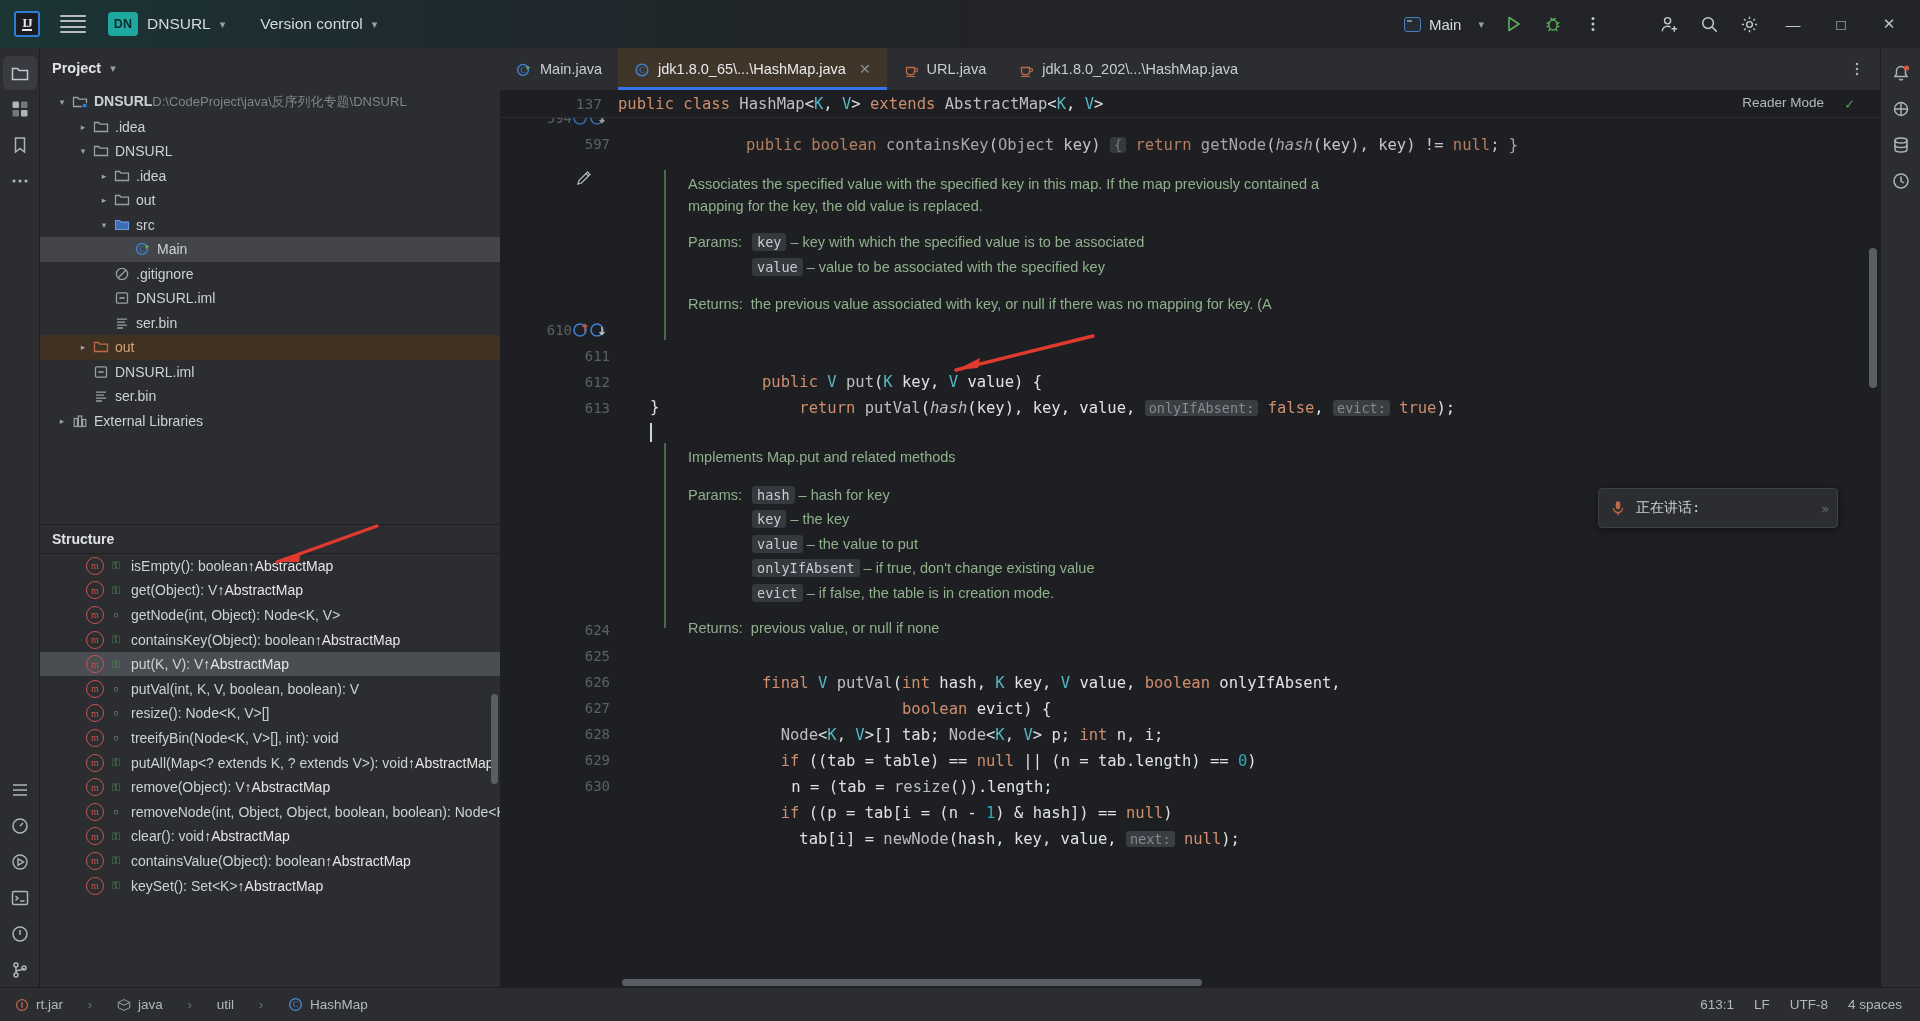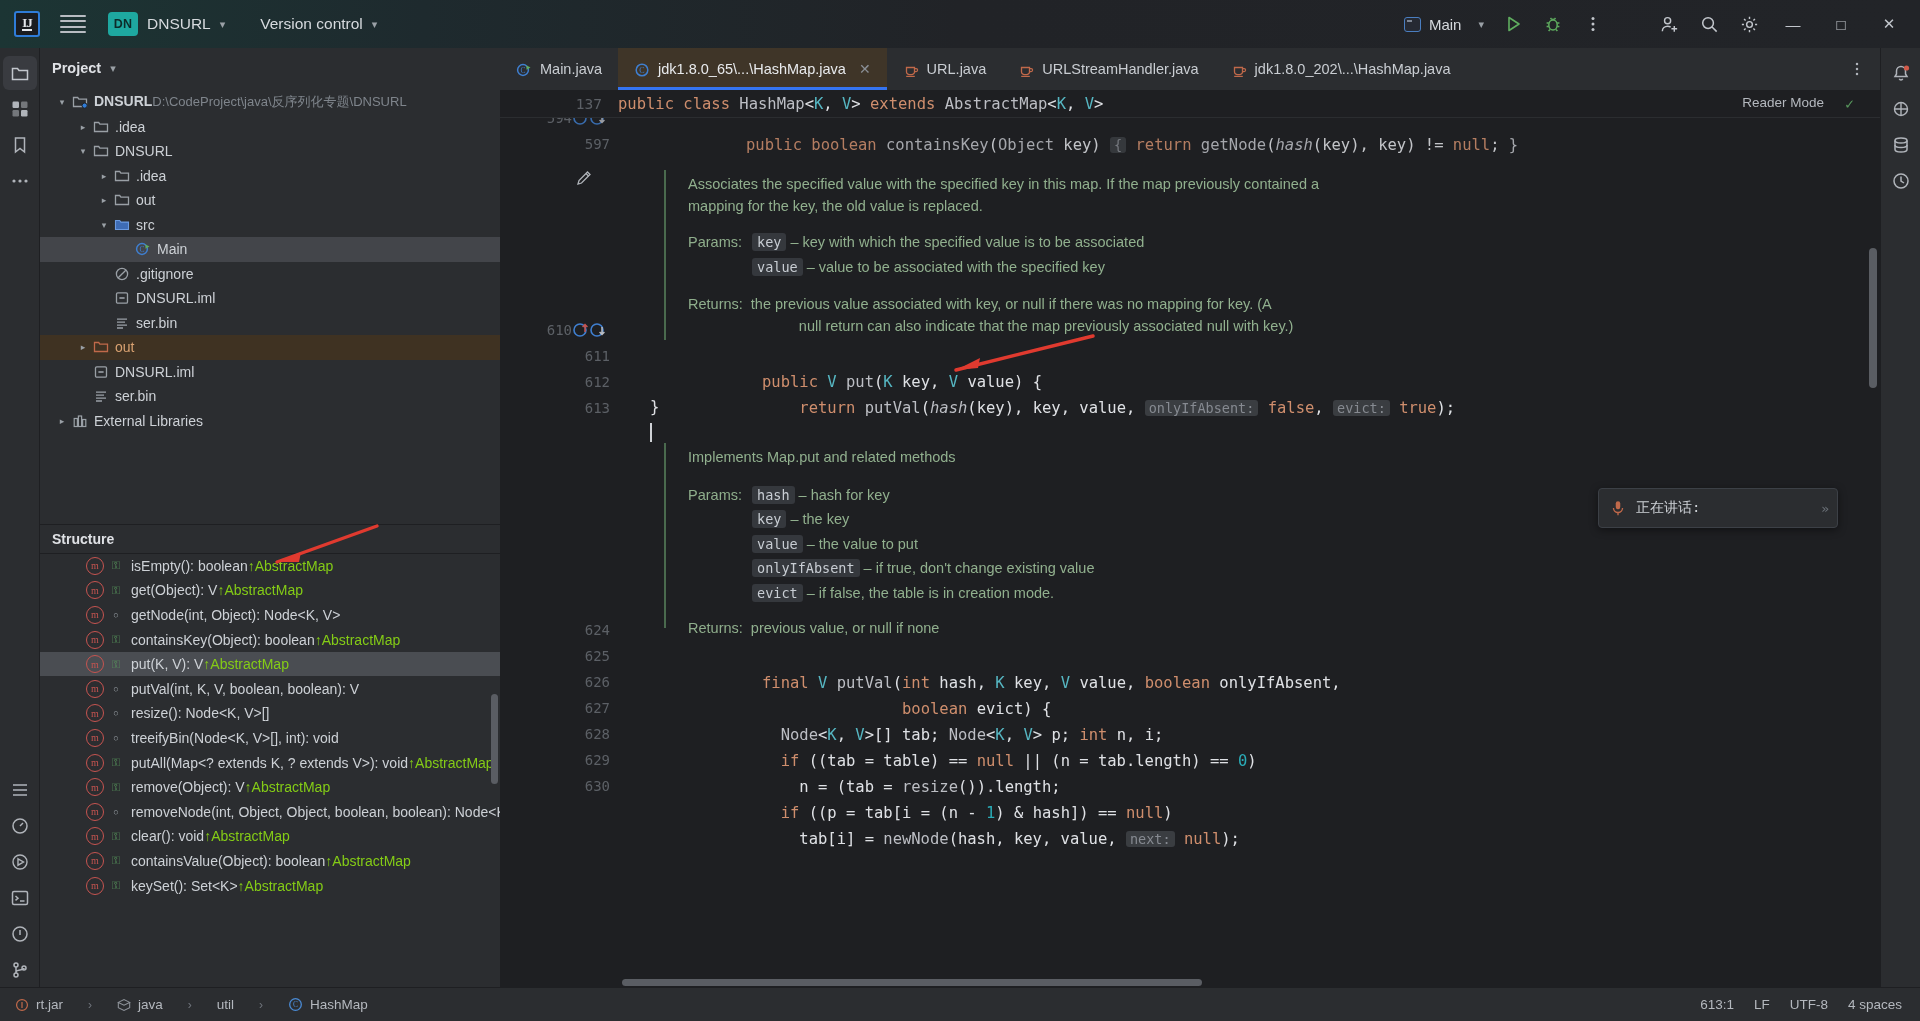--- a/index.html
+++ b/index.html
@@ -75,21 +75,21 @@
   .arrow.none { color:transparent;}
   .ticon { width:20px; flex:0 0 20px; display:flex; align-items:center; justify-content:center; margin-right:4px;}
   .tlabel .dim { color:#7f858c; margin-left:0; font-size:13px;}
   .tlabel b { font-weight:700;}
 
   .struct-head { height:30px; display:flex;align-items:center;padding:0 12px; font-size:14px;font-weight:700;
     border-top:1px solid #1e1f22; border-bottom:1px solid #1e1f22; flex:0 0 30px;}
   .struct-list { flex:1; overflow:hidden; position:relative;}
   .srow { height:24.6px; display:flex; align-items:center; font-size:14px; color:#cdd1d6; white-space:nowrap; padding-left:46px; cursor:pointer;}
   .srow.sel{background:#4a4d52;}
-  .srow .over { color:#84cc16; }
+  .srow .over { color:#e5e5e5; }
   .m-ic { width:18px;height:18px;border-radius:50%; border:1.6px solid #c75450; color:#c75450;
     font-size:10px; display:flex;align-items:center;justify-content:center; flex:0 0 18px; font-family:"Liberation Serif",serif;}
   .lock { width:16px; flex:0 0 16px; text-align:center; font-size:11px; color:#57965c; margin-left:4px; margin-right:7px;}
   .lock.pkg { color:#9aa0a6; font-size:9px;}
 
   
   .vscroll { position:absolute; right:2px; width:7px; background:#5a5d63; border-radius:4px;}
 
   
   .editorwrap { flex:1; display:flex; flex-direction:column; min-width:0; background:#1e1f22;}
@@ -550,28 +550,20 @@
             <span>jdk1.8.0_65\...\HashMap.java</span>
             <span class="x">✕</span>
           </div>
           <div class="etab">
             <span class="cup"><svg width="16" height="16" viewBox="0 0 16 16">
                 <path d="M3.5 5.5h8v4.2a3 3 0 0 1-3 3h-2a3 3 0 0 1-3-3z" fill="none" stroke="#c0694a" stroke-width="1.3"></path>
                 <path d="M11.5 6.6h1.6a1.5 1.5 0 0 1 0 3h-1.6" fill="none" stroke="#c0694a" stroke-width="1.2"></path>
                 <path d="M3.2 14.4h8.6" stroke="#c0694a" stroke-width="1.2"></path>
               </svg></span>
             <span>URL.java</span>
-          </div>
-          <div class="etab">
-            <span class="cup"><svg width="16" height="16" viewBox="0 0 16 16">
-                <path d="M3.5 5.5h8v4.2a3 3 0 0 1-3 3h-2a3 3 0 0 1-3-3z" fill="none" stroke="#c0694a" stroke-width="1.3"></path>
-                <path d="M11.5 6.6h1.6a1.5 1.5 0 0 1 0 3h-1.6" fill="none" stroke="#c0694a" stroke-width="1.2"></path>
-                <path d="M3.2 14.4h8.6" stroke="#c0694a" stroke-width="1.2"></path>
-              </svg></span>
-            <span>URLStreamHandler.java</span>
           </div>
           <div class="etab">
             <span class="cup"><svg width="16" height="16" viewBox="0 0 16 16">
                 <path d="M3.5 5.5h8v4.2a3 3 0 0 1-3 3h-2a3 3 0 0 1-3-3z" fill="none" stroke="#c0694a" stroke-width="1.3"></path>
                 <path d="M11.5 6.6h1.6a1.5 1.5 0 0 1 0 3h-1.6" fill="none" stroke="#c0694a" stroke-width="1.2"></path>
                 <path d="M3.2 14.4h8.6" stroke="#c0694a" stroke-width="1.2"></path>
               </svg></span>
             <span>jdk1.8.0_202\...\HashMap.java</span>
           </div>
           <div class="tabs-right">
@@ -638,21 +630,20 @@
                   <div><span class="dcode">key</span>
                        <span>– key with which the specified value is to be associated</span></div>
                   <div style="margin-top:3px;"><span class="dcode">value</span>
                        <span>– value to be associated with the specified key</span></div>
                 </div>
               </div>
               <div style="display:flex; margin-top:16px;">
                 <span class="dparam">Returns:</span>
                 <div style="margin-left:8px;">
                   <div>the previous value associated with key, or null if there was no mapping for key. (A</div>
-                  <div style="margin-left:48px;">null return can also indicate that the map previously associated null with key.)</div>
                 </div>
               </div>
             </div>
           </div>
 
           <div class="docblk" style="top:325px; left:46px; width:560px; height:185px;">
             <div class="doctxt" style="padding:4px 0 0 22px;">
               <div>Implements Map.put and related methods</div>
               <div style="display:flex; margin-top:16px;">
                 <span class="dparam">Params:</span>
@@ -691,21 +682,21 @@
           </div>
           <div class="cline" style="top:551px; left:32px;">
             &nbsp;&nbsp;&nbsp;&nbsp;&nbsp;&nbsp;&nbsp;&nbsp;&nbsp;&nbsp;&nbsp;&nbsp;&nbsp;&nbsp;&nbsp;<span class="kw">boolean</span> evict) {
           </div>
           <div class="cline" style="top:577px; left:32px;">
             &nbsp;&nbsp;<span class="id">Node</span>&lt;<span class="ty">K</span>, <span class="ty">V</span>&gt;[] tab; <span class="id">Node</span>&lt;<span class="ty">K</span>, <span class="ty">V</span>&gt; p; <span class="kw">int</span> n, i;
           </div>
           <div class="cline" style="top:603px; left:32px;">
             &nbsp;&nbsp;<span class="kw">if</span> ((tab = table) == <span class="kw">null</span> || (n = tab.length) == <span class="num">0</span>)
           </div>
-          <div class="cline" style="top:629px; left:32px;">
+          <div class="cline" style="top:629px; left:24px;">
             &nbsp;&nbsp;&nbsp;&nbsp;n = (tab = <span class="id">resize</span>()).length;
           </div>
           <div class="cline" style="top:655px; left:32px;">
             &nbsp;&nbsp;<span class="kw">if</span> ((p = tab[i = (n - <span class="num">1</span>) &amp; hash]) == <span class="kw">null</span>)
           </div>
           <div class="cline" style="top:681px; left:32px;">
             &nbsp;&nbsp;&nbsp;&nbsp;tab[i] = <span class="id">newNode</span>(hash, key, value, <span class="hint">next:</span> <span class="kw">null</span>);
           </div>
 
           <svg class="arrow-svg" style="left:320px; top:210px;" width="160" height="50">

